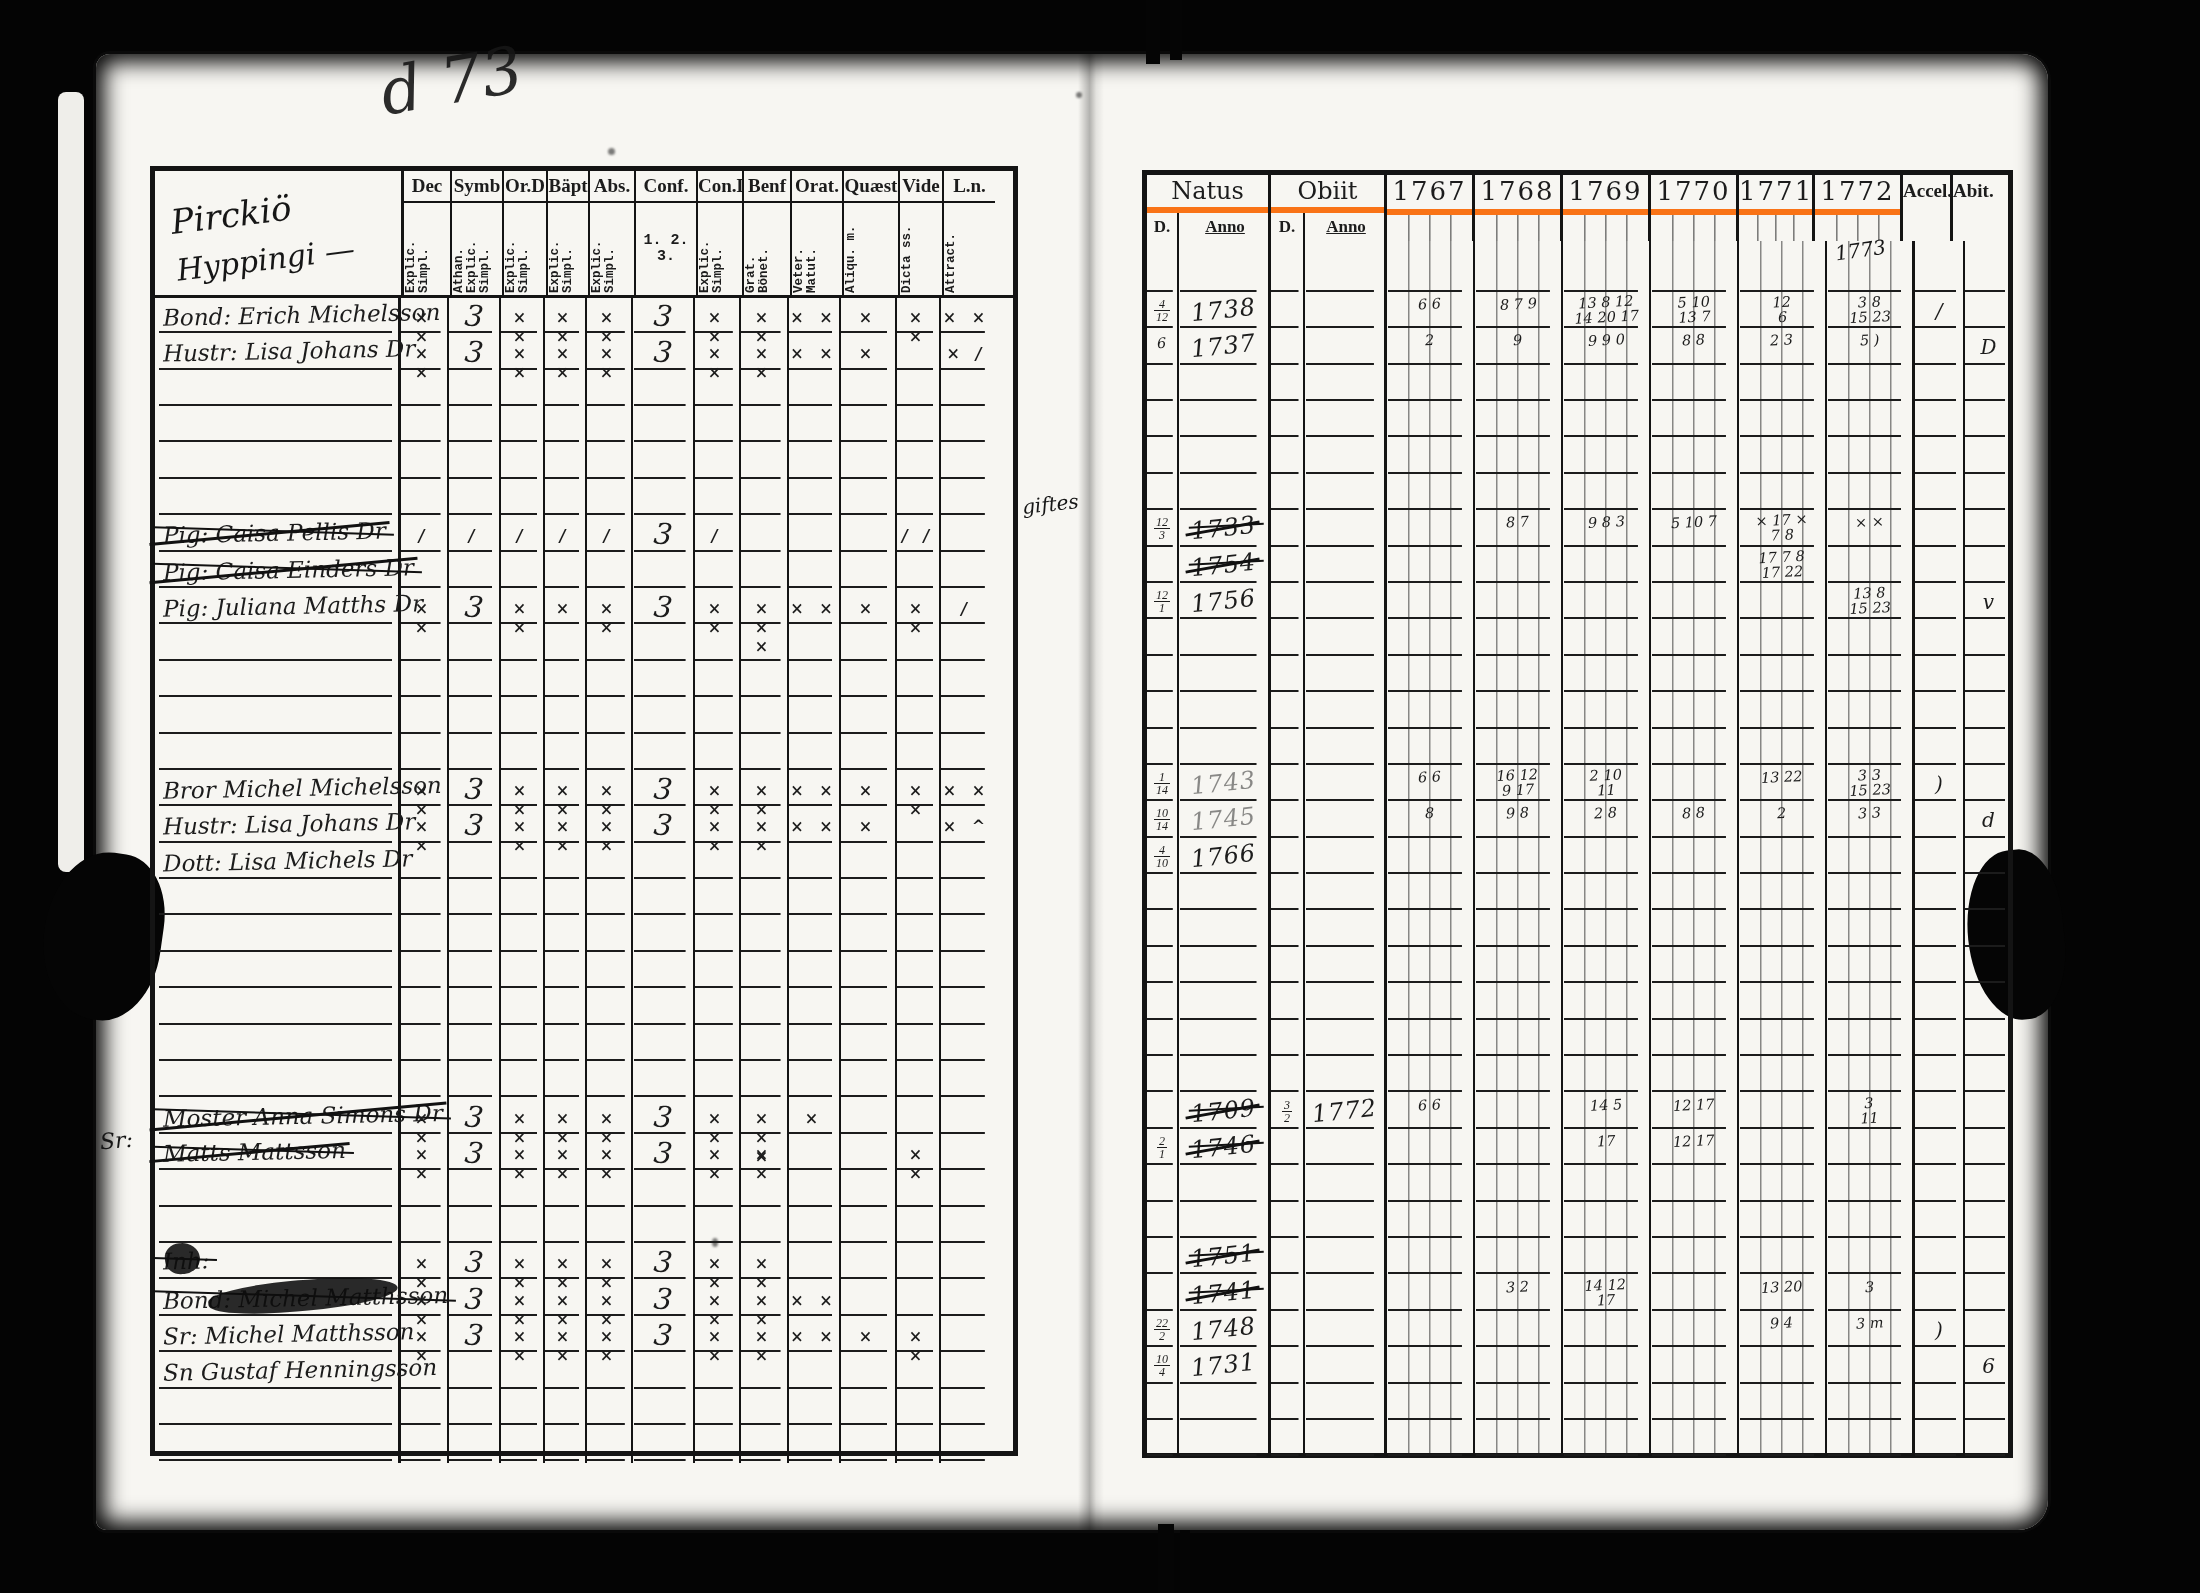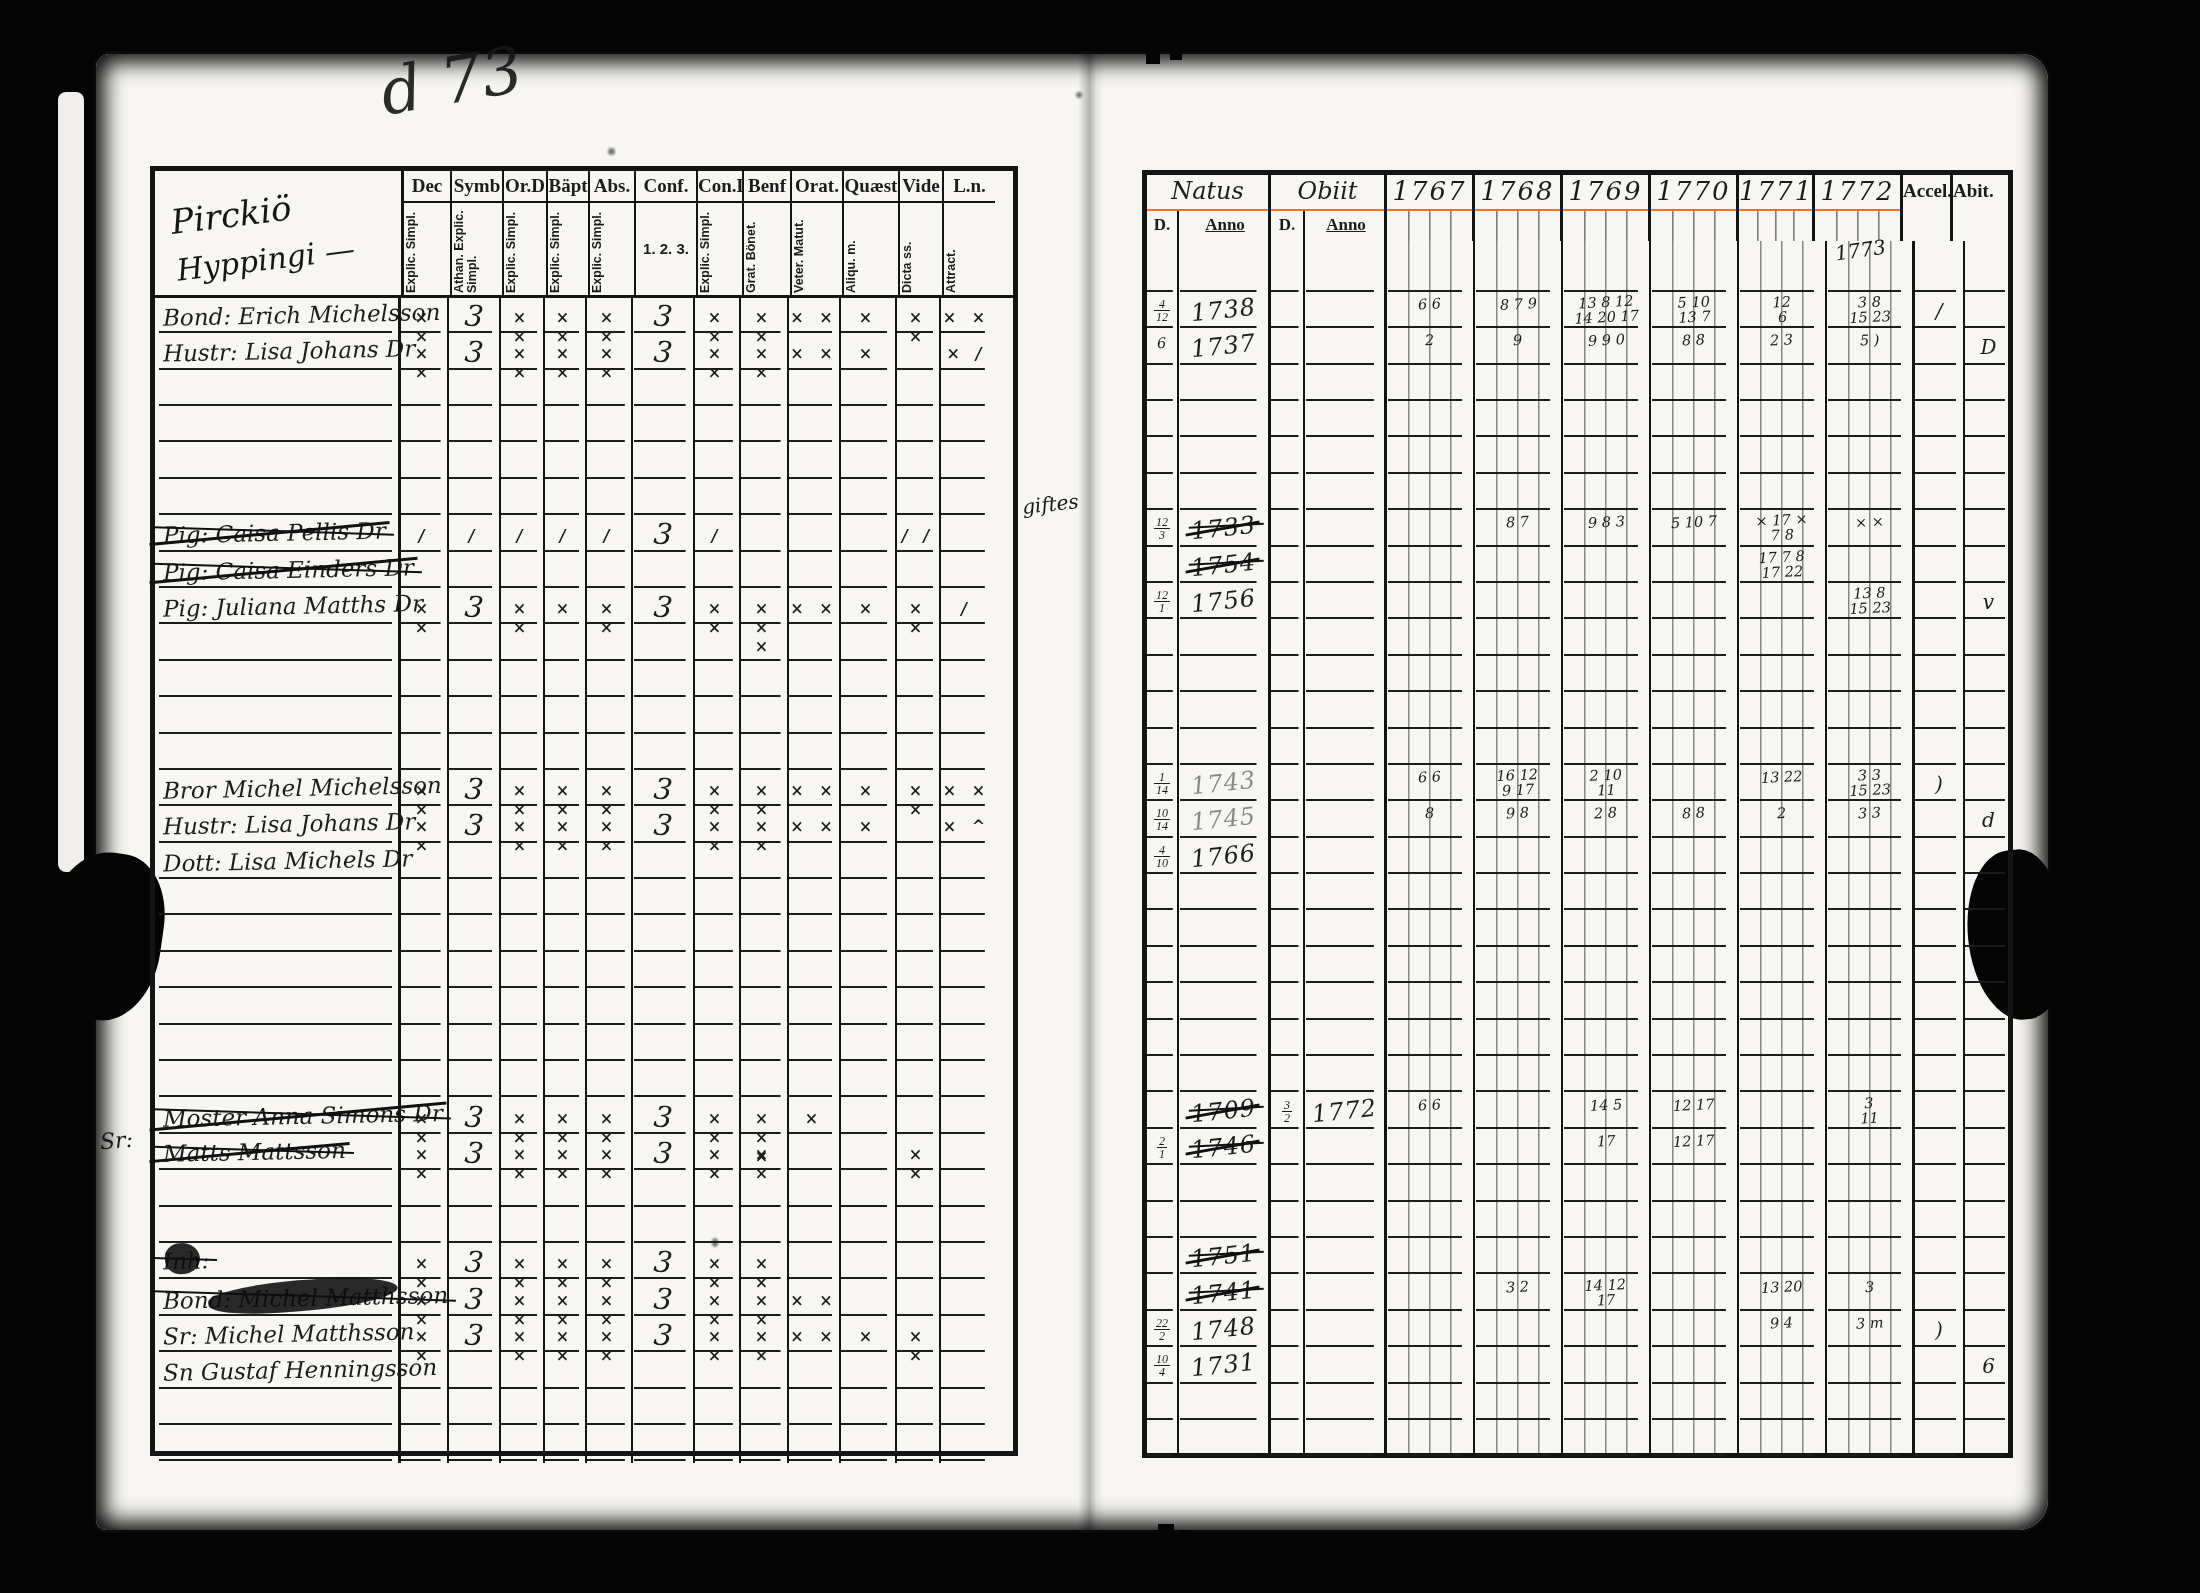--- a/index.html
+++ b/index.html
@@ -30,21 +30,21 @@
   #ltable{position:absolute;left:150px;top:166px;width:868px;height:1290px;
           border:5px solid #141414;box-sizing:border-box;background:transparent;}
   #lhead{display:flex;height:124px;border-bottom:3px solid #141414;}
   .nhead{width:246px;flex:none;border-right:3px solid #141414;position:relative;}
   .colhead{flex:none;border-right:2px solid #141414;display:flex;flex-direction:column;box-sizing:border-box;}
   .colhead:last-child{border-right:none;}
   .colhead .lab{height:30px;border-bottom:2px solid #141414;font-size:19px;text-align:center;
                 font-family:"Liberation Serif",serif;font-weight:bold;line-height:30px;overflow:hidden;}
   .colhead .sub{flex:1;writing-mode:vertical-rl;transform:rotate(180deg);font-size:12.5px;
                 line-height:1.05;padding:2px 1px;text-align:left;letter-spacing:0;
-                font-family:Liberation Sans, sans-serif;font-weight:bold;overflow:hidden;}
+                font-family:Liberation Mono, monospace;font-weight:bold;overflow:hidden;}
   .colhead .sub.mid{writing-mode:horizontal-tb;transform:none;text-align:center;font-size:15px;
                     display:flex;flex-direction:column;justify-content:center;}
   .lrow{display:flex;height:36.4px;box-sizing:border-box;}
   .ncell{width:246px;flex:none;border-right:3px solid #141414;box-sizing:border-box;position:relative;
          background:linear-gradient(#1c1c1c,#1c1c1c) no-repeat left 4px bottom 1px / 96% 2.2px;
          overflow:visible;white-space:nowrap;}
   .mcell{flex:none;border-right:2px solid #141414;box-sizing:border-box;position:relative;
          background:linear-gradient(#1c1c1c,#1c1c1c) no-repeat left 6% bottom 1px / 86% 2.2px;
          text-align:center;overflow:visible;}
   .mcell:last-child{border-right:none;}
@@ -57,22 +57,22 @@
   .struck::before{content:"";position:absolute;left:-2px;right:-8px;top:38%;height:2.4px;background:#111;transform:rotate(3deg);}
   .blot::after{content:"";position:absolute;left:18%;top:-20%;width:65%;height:120%;background:#0d0d0d;
                border-radius:46% 54% 50% 48%;opacity:.88;}
 
   
   #rtable{position:absolute;left:1142px;top:170px;width:871px;height:1288px;
           border:5px solid #141414;box-sizing:border-box;}
   #rhead{display:flex;height:66px;border-bottom:0;}
   .rblk{flex:none;box-sizing:border-box;border-right:3px solid #141414;display:flex;flex-direction:column;}
   .rblk:last-child{border-right:none;}
-  .rblk .title{height:34px;border-bottom:2px solid #f97316;text-align:center;font-size:24px;
-               font-family:"DejaVu Serif",serif;font-style:italic;line-height:32px;}
+  .rblk .title{height:34px;border-bottom:6px solid #f97316;text-align:center;font-size:24px;
+               font-family:"DejaVu Serif",serif;line-height:32px;}
   .rblk .subrow{flex:1;display:flex;}
   .rblk .subrow .sc{flex:none;border-right:2px solid #141414;box-sizing:border-box;text-align:center;
                     font-size:17px;font-family:"Liberation Serif",serif;font-weight:bold;line-height:28px;}
   .rblk .subrow .sc:last-child{border-right:none;text-decoration:underline;}
   .yrblk .title{font-size:26px;letter-spacing:2px;}
   .yrblk .subrow{background:
       linear-gradient(rgba(25,25,25,.55),rgba(25,25,25,.55)) no-repeat left 25% top 0/1.6px 100%,
       linear-gradient(rgba(25,25,25,.55),rgba(25,25,25,.55)) no-repeat left 50% top 0/1.6px 100%,
       linear-gradient(rgba(25,25,25,.55),rgba(25,25,25,.55)) no-repeat left 75% top 0/1.6px 100%;}
   .endblk .title{border-bottom:none;font-size:19px;font-style:normal;font-family:"Liberation Serif",serif;font-weight:bold;height:34px;}

